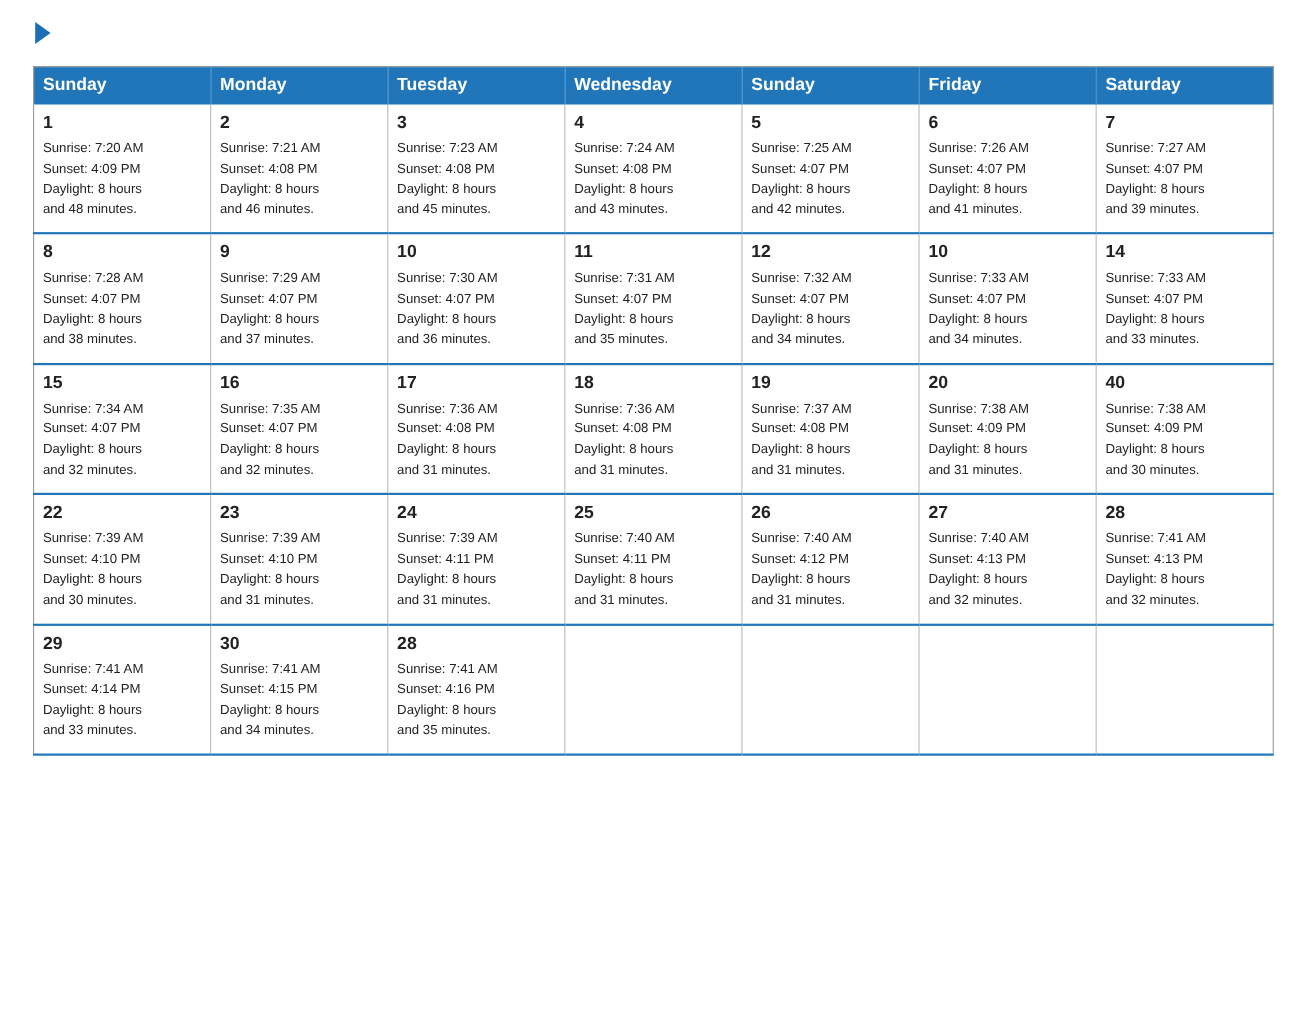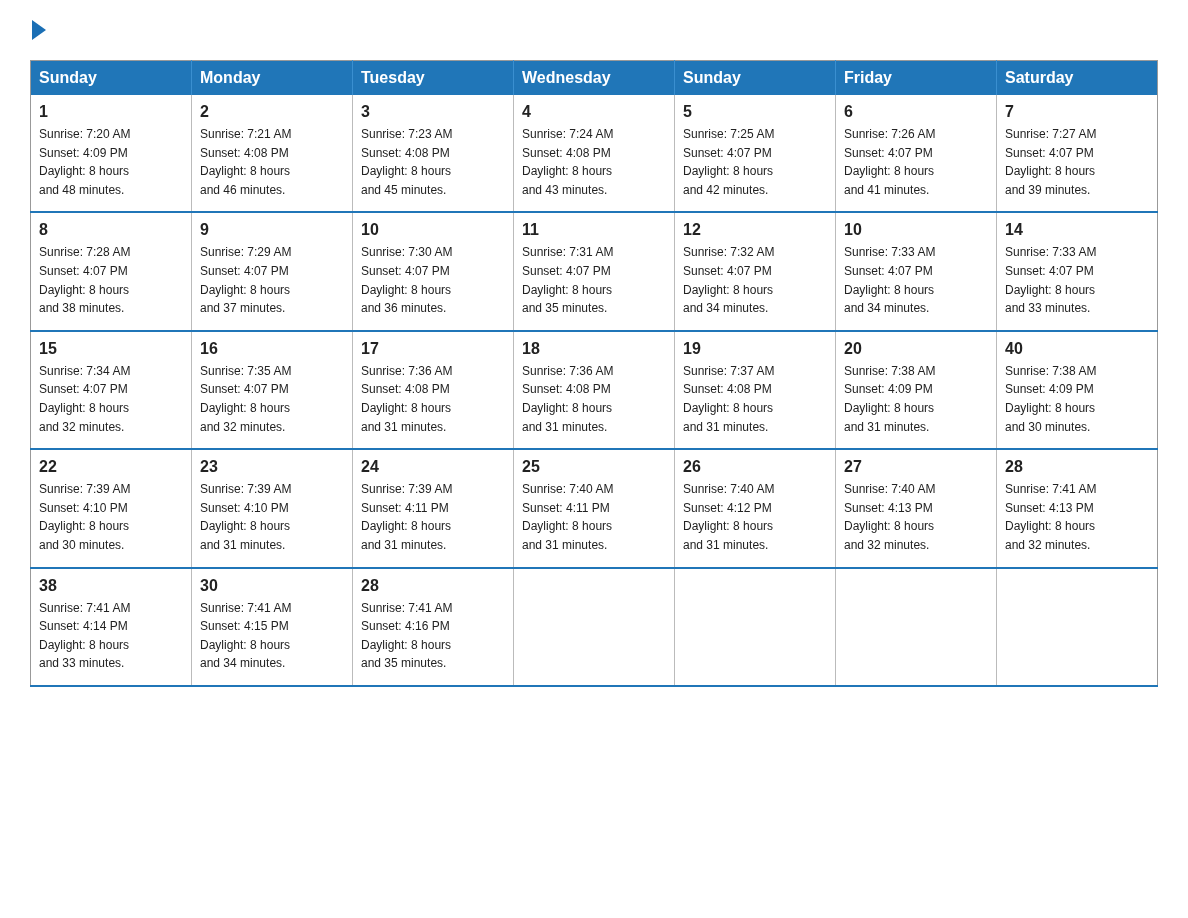--- a/index.html
+++ b/index.html
@@ -254,21 +254,21 @@
           <span class="day-number">27</span>
 <div class="day-info">Sunrise: 7:40 AM<br>Sunset: 4:13 PM<br>Daylight: 8 hours<br>and 32 minutes.</div>
         </td>
         <td>
           <span class="day-number">28</span>
 <div class="day-info">Sunrise: 7:41 AM<br>Sunset: 4:13 PM<br>Daylight: 8 hours<br>and 32 minutes.</div>
         </td>
       </tr>
       <tr>
         <td>
-          <span class="day-number">38</span>
+          <span class="day-number">29</span>
 <div class="day-info">Sunrise: 7:41 AM<br>Sunset: 4:14 PM<br>Daylight: 8 hours<br>and 33 minutes.</div>
         </td>
         <td>
           <span class="day-number">30</span>
 <div class="day-info">Sunrise: 7:41 AM<br>Sunset: 4:15 PM<br>Daylight: 8 hours<br>and 34 minutes.</div>
         </td>
         <td>
           <span class="day-number">28</span>
 <div class="day-info">Sunrise: 7:41 AM<br>Sunset: 4:16 PM<br>Daylight: 8 hours<br>and 35 minutes.</div>
         </td>

